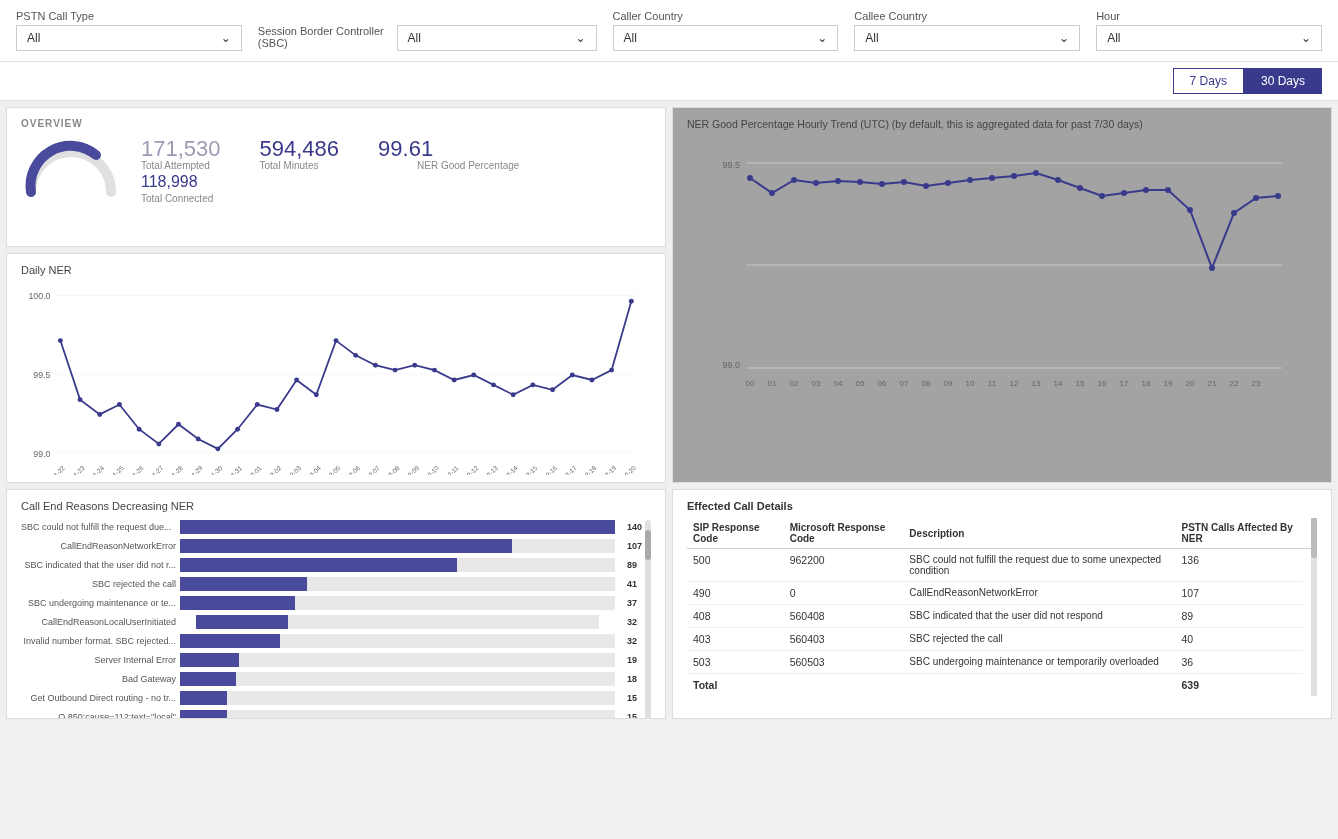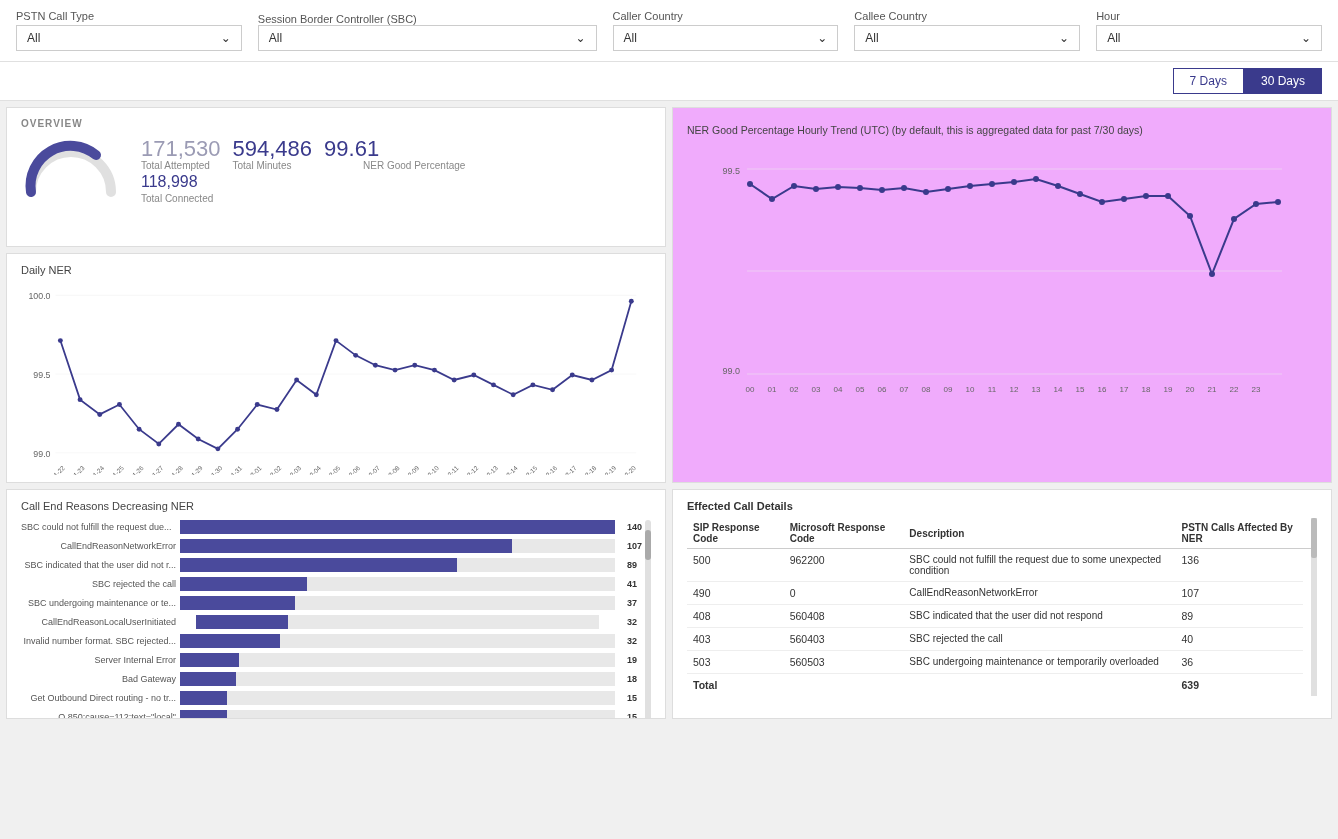--- a/index.html
+++ b/index.html
@@ -9,21 +9,21 @@
 <body>
 
 <div style="background:#fff; padding:10px 16px; display:flex; gap:16px; align-items:flex-end; border-bottom:1px solid #e0e0e0;">
   <div style="display:flex;flex-direction:column;gap:3px;flex:1;">
     <span style="font-size:11px;color:#555;">PSTN Call Type</span>
     <div style="border:1px solid #ccc;padding:5px 10px;display:flex;justify-content:space-between;align-items:center;cursor:pointer;min-width:130px;">
       <span>All</span>
       <span>⌄</span>
     </div>
   </div>
-  <div style="display:flex;flex-direction:column;gap:0;flex:1.5;">
+  <div style="display:flex;gap:0;flex:1.5;">
     <span style="font-size:11px;color:#555;">Session Border Controller (SBC)</span>
     <div style="border:1px solid #ccc;padding:5px 10px;display:flex;justify-content:space-between;align-items:center;cursor:pointer;min-width:200px;">
       <span>All</span>
       <span>⌄</span>
     </div>
   </div>
   <div style="display:flex;flex-direction:column;gap:3px;flex:1;">
     <span style="font-size:11px;color:#555;">Caller Country</span>
     <div style="border:1px solid #ccc;padding:5px 10px;display:flex;justify-content:space-between;align-items:center;cursor:pointer;min-width:130px;">
       <span>All</span>
@@ -59,40 +59,40 @@
 
       <div style="flex-shrink:0;">
         <svg width="100" height="65" viewBox="0 0 100 65">
 
           <path d="M 10 55 A 40 40 0 0 1 90 55" fill="none" stroke="#e0e0e0" stroke-width="10" stroke-linecap="round"></path>
 
           <path d="M 10 55 A 40 40 0 0 1 75 18" fill="none" stroke="#4a4a9c" stroke-width="10" stroke-linecap="round"></path>
         </svg>
       </div>
 
-      <div style="display:flex;gap:12px;align-items:flex-start;">
+      <div style="display:flex;gap:39px;align-items:flex-start;">
         <div>
           <div style="font-size:22px;color:#9b9bb4;font-weight:300;line-height:1;">171,530</div>
           <div style="font-size:10px;color:#888;">Total Attempted</div>
           <div style="font-size:16px;color:#3a3a8c;font-weight:400;line-height:1.4;">118,998</div>
           <div style="font-size:10px;color:#888;">Total Connected</div>
         </div>
         <div>
           <div style="font-size:22px;color:#3a3a8c;font-weight:300;line-height:1;">594,486</div>
           <div style="font-size:10px;color:#888;">Total Minutes</div>
         </div>
         <div>
           <div style="font-size:22px;color:#3a3a8c;font-weight:300;line-height:1;">99.61</div>
           <div style="font-size:10px;color:#888;margin-left:39px;">NER Good Percentage</div>
         </div>
       </div>
     </div>
   </div>
 
-  <div style="background:#f0abfc;border:1px solid #ddd;padding:16px 14px;grid-column:2;grid-row:1 / span 2;">
+  <div style="background:#a3a3a3;border:1px solid #ddd;padding:10px 14px;grid-column:2;grid-row:1 / span 2;">
     <div style="font-size:10.5px;color:#444;margin-bottom:6px;line-height:1.3;">NER Good Percentage Hourly Trend (UTC) (by default, this is aggregated data for past 7/30 days)</div>
 
     <div>
       <svg width="100%" height="270" viewBox="0 0 580 270">
 
         <text x="28" y="30" font-size="9" fill="#666" text-anchor="end">99.5</text>
         <text x="28" y="230" font-size="9" fill="#666" text-anchor="end">99.0</text>
 
         <line x1="35" y1="25" x2="570" y2="25" stroke="#eee" stroke-width="0.5"></line>
         <line x1="35" y1="127" x2="570" y2="127" stroke="#eee" stroke-width="0.5"></line>

